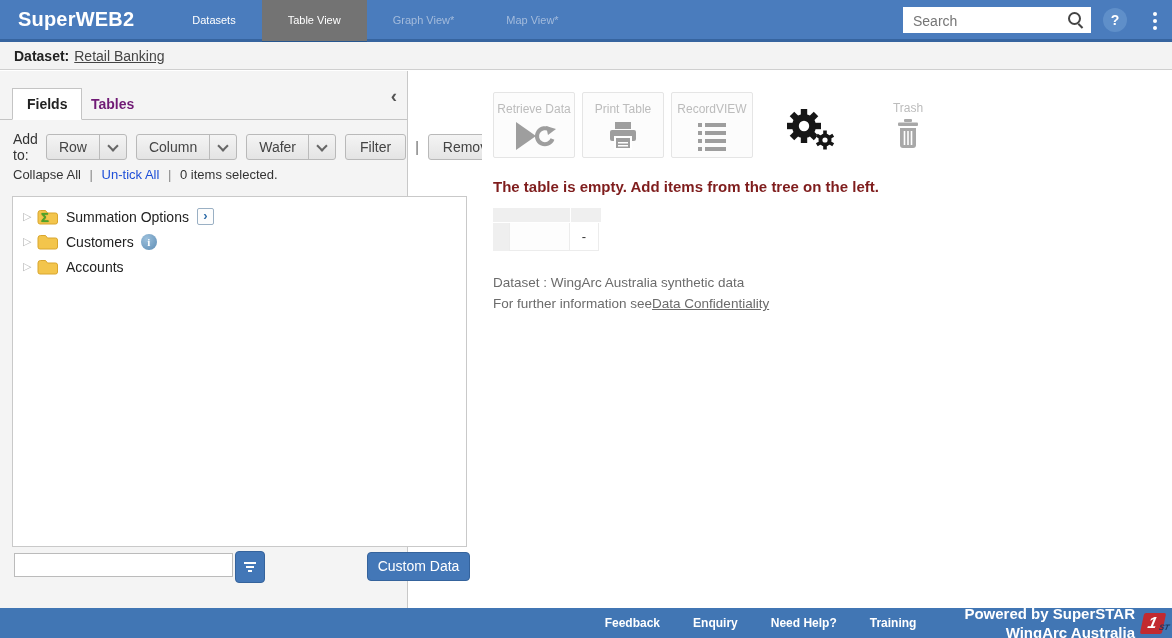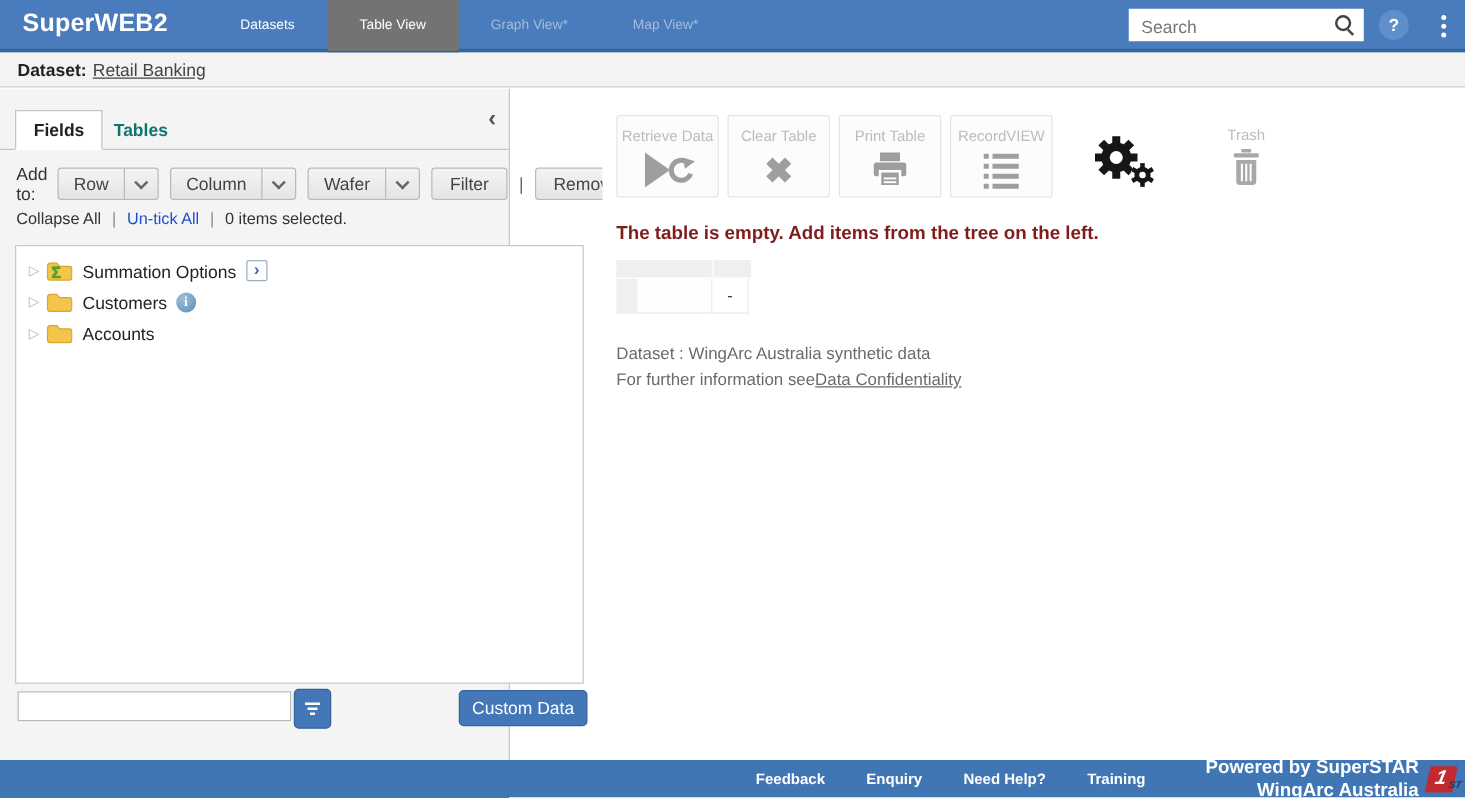--- a/index.html
+++ b/index.html
@@ -30,21 +30,21 @@
   .dataset-bar{position:absolute;left:0;top:42px;width:1172px;height:28px;background:#f3f3f3;
     border-bottom:1px solid #cfcfcf;line-height:28px;padding-left:14px;box-sizing:border-box;font-size:14px;color:#222;}
   .dataset-bar b{font-weight:bold;}
   .dataset-link{color:#444;text-decoration:underline;margin-left:5px;cursor:pointer;}
   
   .left-panel{position:absolute;left:0;top:71px;width:408px;height:537px;background:#f4f4f4;
     border-right:1px solid #c8c8c8;box-sizing:border-box;}
   .tabstrip{position:absolute;left:0;top:16px;width:100%;height:32px;border-bottom:1px solid #c4c4c4;}
   .tab{position:absolute;bottom:-1px;font-size:14px;font-weight:bold;padding:7px 14px;cursor:pointer;}
   .tab.active{left:12px;background:#fff;border:1px solid #c4c4c4;border-bottom:1px solid #fff;color:#222;}
-  .tab.idle{left:76px;color:#0f766e;border:1px solid transparent;}
+  .tab.idle{left:76px;color:#701a75;border:1px solid transparent;}
   .panel-collapse{position:absolute;right:10px;top:16px;font-size:19px;font-weight:bold;color:#555;cursor:pointer;line-height:18px;}
   .addto-row{position:absolute;left:13px;top:60px;display:flex;align-items:center;font-size:14px;color:#333;}
   .addto-label{margin-right:8px;}
   .split,.pbtn{display:inline-flex;align-items:center;border:1px solid #b9b9b9;border-radius:3px;
     background:linear-gradient(#f4f4f4,#e4e4e4);color:#444;font-size:14px;cursor:pointer;margin-right:9px;}
   .split .lbl{padding:4px 12px;}
   .split .car{border-left:1px solid #bbb;padding:4px 9px;align-self:stretch;display:flex;align-items:center;}
   .chev-down{width:6px;height:6px;border:solid #666;border-width:0 2px 2px 0;transform:rotate(45deg);margin-top:-3px;}
   .pbtn{padding:4px 14px;}
   .vsep{color:#666;margin:0 9px 0 0;}
@@ -229,28 +229,20 @@
       <div class="tb-label">Retrieve Data</div>
       <span class="tb-icon">
         <svg width="44" height="32" viewBox="0 0 44 32">
           <polygon points="4,2 4,30 24,16" fill="#9e9e9e"></polygon>
           <path d="M38 10 a8 8 0 1 0 2.5 9" fill="none" stroke="#9e9e9e" stroke-width="4"></path>
           <polygon points="34,6 44,9 36,15" fill="#9e9e9e"></polygon>
         </svg>
       </span>
     </div>
 
-    <div class="tb-btn">
-      <div class="tb-label">Clear Table</div>
-      <span class="tb-icon">
-        <svg width="32" height="32" viewBox="0 0 32 32">
-          <path d="M6 11 L11 6 L16 11 L21 6 L26 11 L21 16 L26 21 L21 26 L16 21 L11 26 L6 21 L11 16 Z" fill="#9e9e9e"></path>
-        </svg>
-      </span>
-    </div>
 
 
     <div class="tb-btn">
       <div class="tb-label">Print Table</div>
       <span class="tb-icon">
         <svg width="32" height="32" viewBox="0 0 32 32">
           <rect x="8" y="2" width="16" height="7" fill="#9e9e9e"></rect>
           <rect x="3" y="10" width="26" height="11" rx="2" fill="#9e9e9e"></rect>
           <rect x="8" y="17" width="16" height="12" fill="#9e9e9e" stroke="#fff" stroke-width="2"></rect>
           <rect x="11" y="22" width="10" height="1.5" fill="#fff"></rect>

